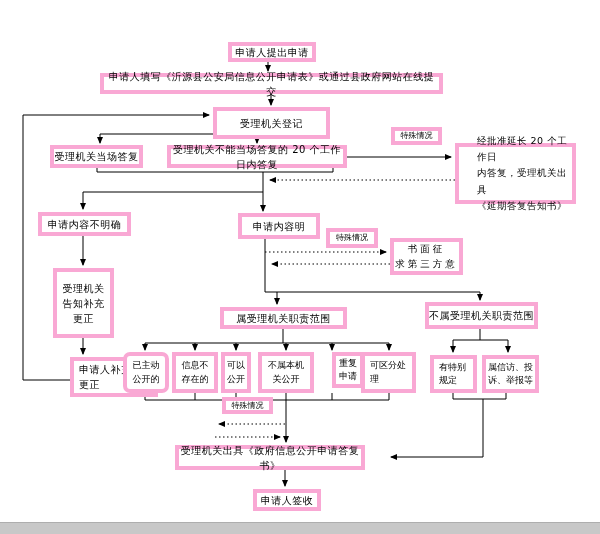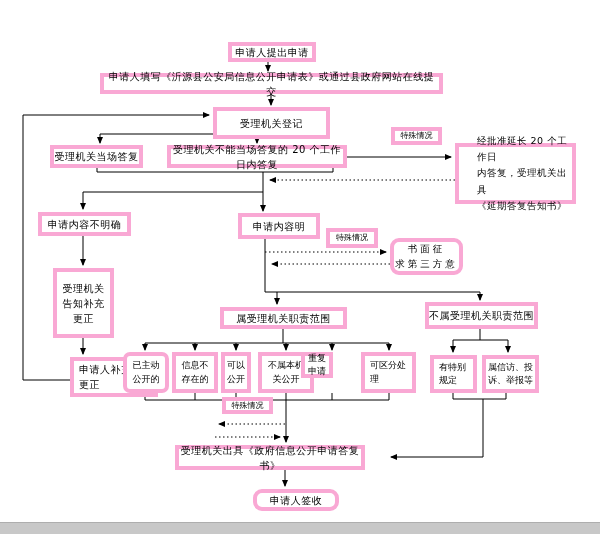--- a/index.html
+++ b/index.html
@@ -12,21 +12,21 @@
   .node{
     position:absolute;z-index:2;box-sizing:border-box;
     background:#ffffff;border:4px solid #f9a8d4;
     display:flex;align-items:center;justify-content:center;
     font-size:10px;line-height:1.5;text-align:center;
     white-space:pre-line;letter-spacing:0.5px;
   }
   .node.small{font-size:8px;letter-spacing:0;line-height:1;}
   .node.leftalign{justify-content:flex-start;text-align:left;padding-left:5px;}
   .node.narrow{font-size:9px;letter-spacing:0;}
-  .node.spread{letter-spacing:3px;font-size:9.5px;border-radius:9px;}
+  .node.spread{letter-spacing:3px;font-size:9.5px;}
   .node.ext{font-size:9.5px;line-height:1.7;letter-spacing:0.5px;justify-content:flex-start;text-align:left;padding-left:18px;}
   #bottom-bar{
     position:absolute;left:0;top:522px;width:600px;height:12px;
     background:#c8c8c8;border-top:1px solid #aeaeae;z-index:3;
   }
 </style>
 </head>
 <body>
 
 <div id="stage">
@@ -121,33 +121,33 @@
 
   <div class="node narrow" style="left:172px;top:352px;width:46px;height:41px;">信息不
 存在的</div>
 
   <div class="node narrow" style="left:221px;top:352px;width:30px;height:41px;">可以
 公开</div>
 
   <div class="node narrow" style="left:258px;top:352px;width:56px;height:41px;">不属本机
 关公开</div>
 
-  <div class="node narrow" style="left:301px;top:352px;width:32px;height:26px;">重复
+  <div class="node narrow" style="left:332px;top:352px;width:32px;height:36px;">重复
 申请</div>
 
   <div class="node narrow leftalign" style="left:361px;top:352px;width:55px;height:41px;">可区分处
 理</div>
 
   <div class="node small" style="left:222px;top:397px;width:51px;height:17px;">特殊情况</div>
 
 
   <div class="node narrow leftalign" style="left:430px;top:355px;width:47px;height:38px;">有特别
 规定</div>
 
   <div class="node narrow" style="left:482px;top:355px;width:57px;height:38px;">属信访、投
 诉、举报等</div>
 
   <div class="node" style="left:175px;top:445px;width:190px;height:25px;">受理机关出具《政府信息公开申请答复书》</div>
 
-  <div class="node" style="left:253px;top:489px;width:86px;height:22px;border-radius:9px;">申请人签收</div>
+  <div class="node" style="left:253px;top:489px;width:68px;height:22px;">申请人签收</div>
 
   <div id="bottom-bar"></div>
 </div>
 
 </body></html>

